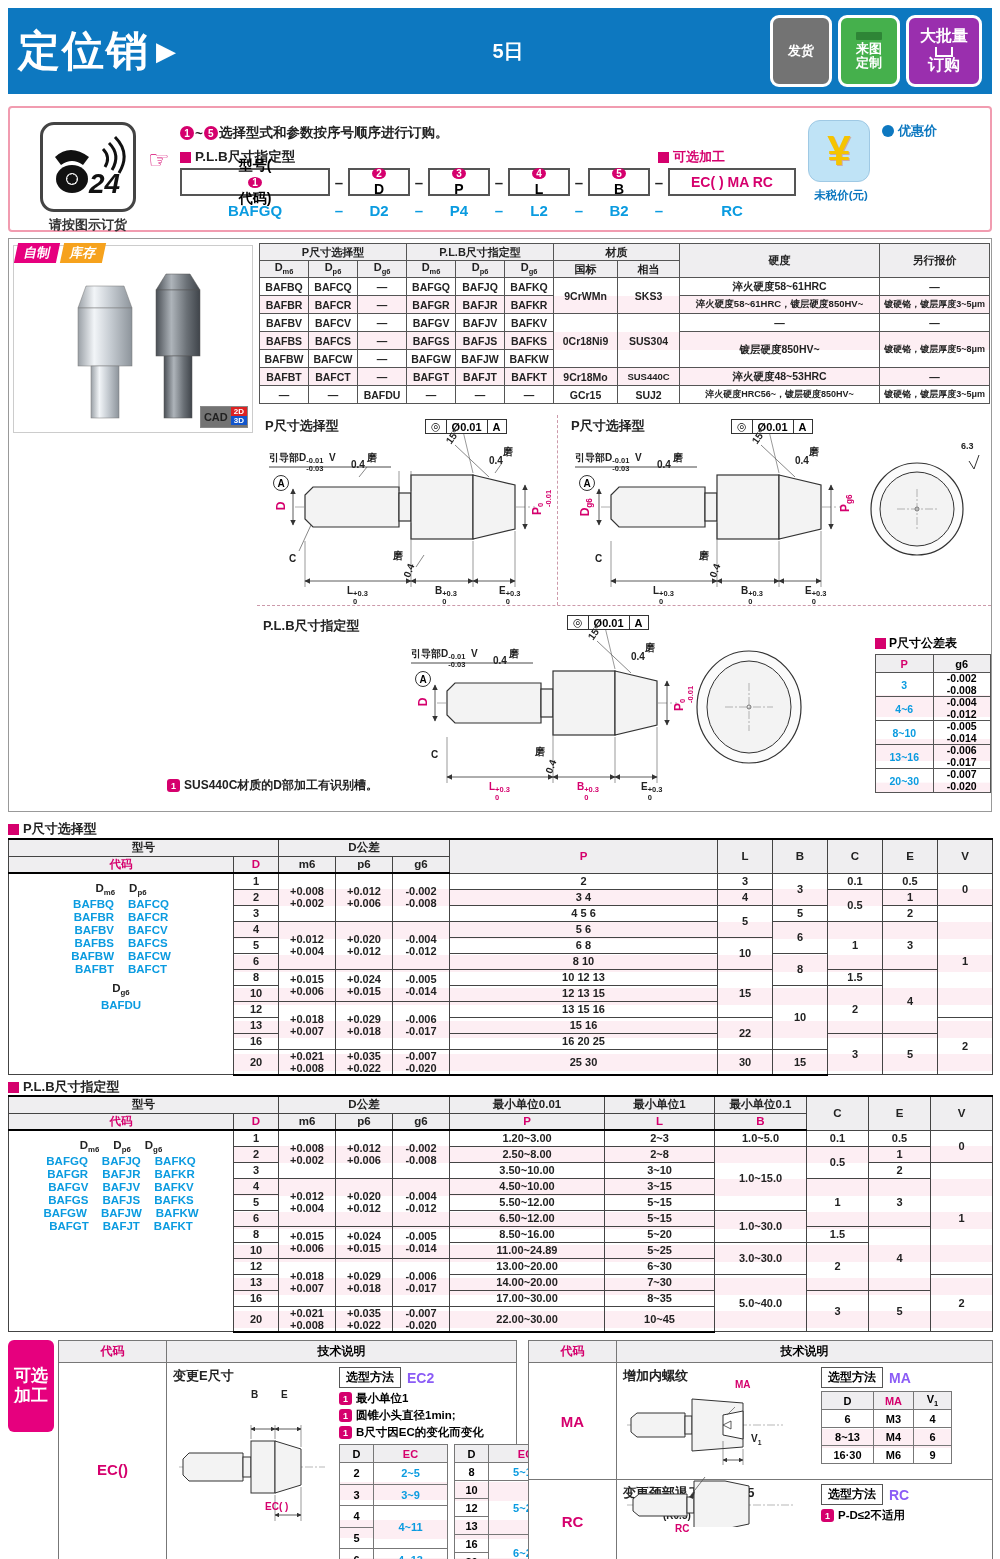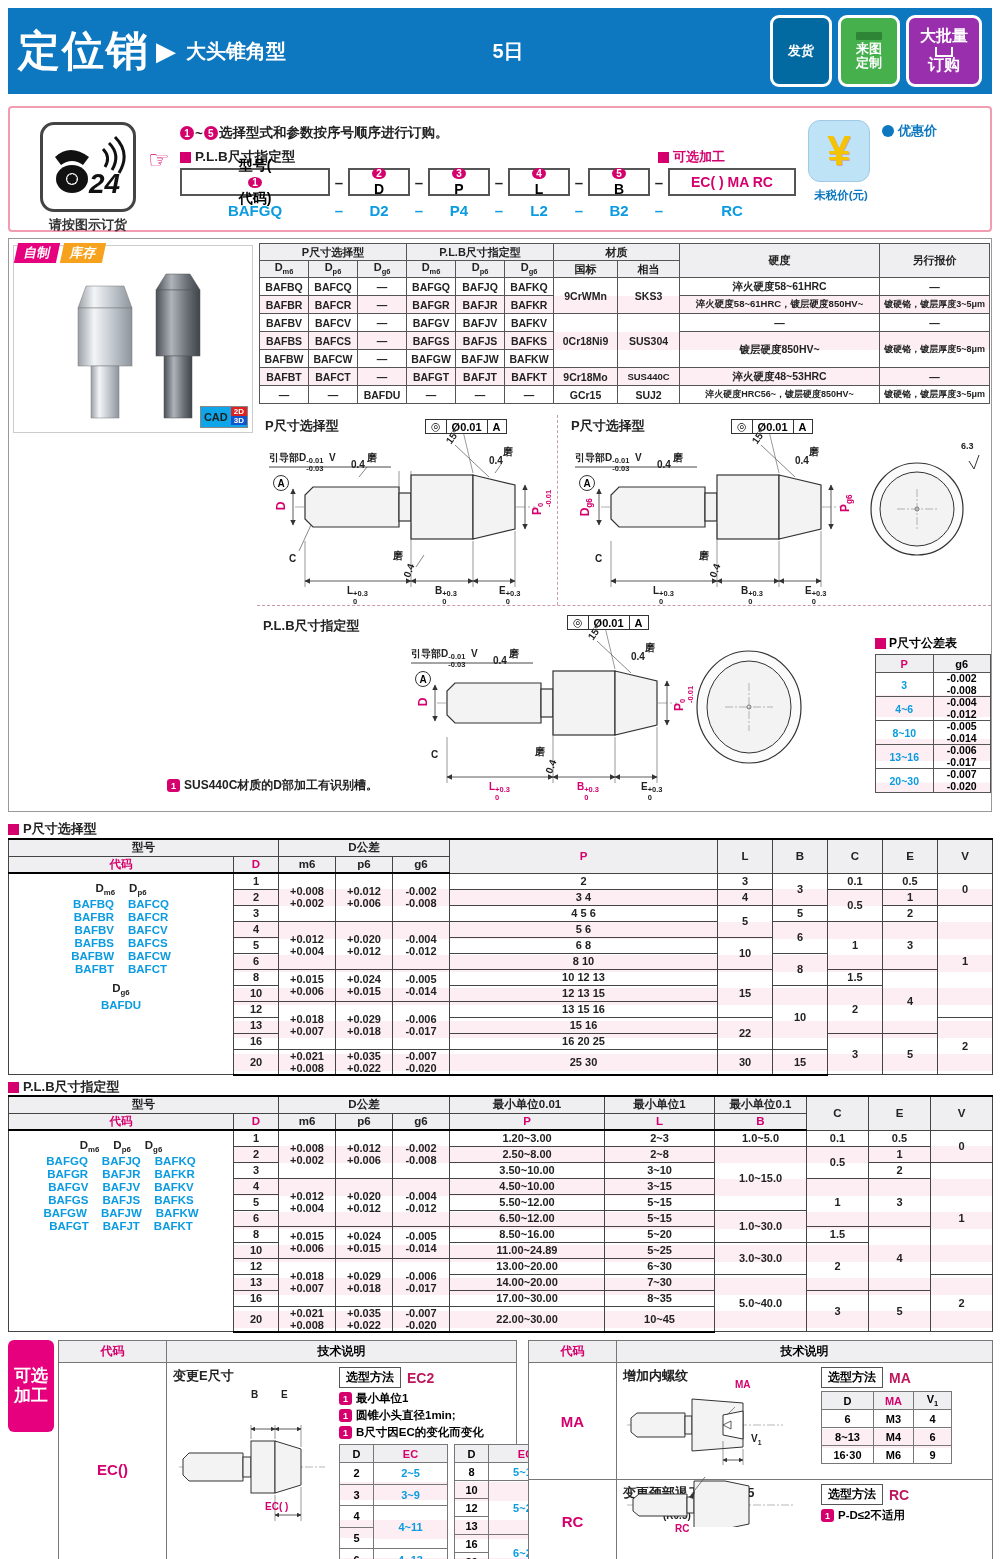--- a/index.html
+++ b/index.html
@@ -8,21 +8,21 @@
   
   .topbar { position:absolute; left:8px; top:8px; width:984px; height:86px; background:#0d78c0; display:flex; align-items:center; padding:0 10px; }
   .product { color:#fff; font-size:42px; font-weight:bold; letter-spacing:2px; }
   .tb-arrow { color:#fff; font-size:26px; margin:0 10px 0 6px; }
   .tb-titles { color:#fff; flex:1; }
   .tb-t1 { font-size:27px; font-weight:bold; line-height:1.1; }
   .tb-t2 { font-size:20px; font-weight:bold; }
   .badges { display:flex; gap:6px; }
   .badge { border:3px solid #fff; border-radius:9px; color:#fff; font-weight:bold; width:62px; height:72px; display:flex; flex-direction:column; align-items:center; justify-content:center; line-height:1.05; text-align:center; }
   .badge .big { font-size:20px; } .badge .sml { font-size:13px; }
-  .b1 { background:#0369a1; } .b2 { background:#45b04c; } .b3 { background:#9a2fae; width:76px; font-size:16px; }
+  .b1 { background:#737373; } .b2 { background:#45b04c; } .b3 { background:#9a2fae; width:76px; font-size:16px; }
   .icon-ruler { width:26px; height:8px; background:#2e8536; margin-bottom:2px; border-radius:1px; }
   .icon-cart { width:18px; height:10px; border:2px solid #fff; border-top:none; margin-top:2px; }
   
   .orderbox { position:absolute; left:8px; top:106px; width:984px; height:126px; border:2px solid #f19cb0; border-radius:4px; background:#fff; }
   .phonebox { position:absolute; left:30px; top:14px; width:96px; height:90px; border:3px solid #444; border-radius:14px; display:flex; align-items:center; justify-content:center; }
   .phone-cap { position:absolute; left:12px; top:108px; font-size:13px; font-weight:bold; color:#333; width:132px; text-align:center; }
   .hand { position:absolute; left:138px; top:38px; color:#d5006d; font-size:24px; font-weight:bold; }
   .ordline1 { position:absolute; left:170px; top:16px; font-size:13.5px; font-weight:bold; color:#222; display:flex; align-items:center; gap:1px; }
   .ordline2 { position:absolute; left:170px; top:40px; font-size:13.5px; font-weight:bold; color:#222; display:flex; align-items:center; gap:4px; }
   .sqmark { display:inline-block; width:11px; height:11px; background:#d5006d; }
@@ -37,21 +37,21 @@
   .untaxed { position:absolute; left:786px; top:80px; width:90px; text-align:center; font-size:11.5px; font-weight:bold; color:#0d78c0; }
   .dealrow { position:absolute; left:872px; top:14px; display:flex; align-items:center; gap:4px; color:#0d78c0; font-weight:bold; font-size:13px; }
   .dot { width:12px; height:12px; border-radius:50%; background:#0d78c0; }
   .pricetbl { position:absolute; left:868px; top:34px; border-collapse:collapse; }
   .pricetbl td { border:1px solid #666; font-size:11.5px; font-weight:bold; text-align:center; padding:2px 4px; color:#222; }
   
   .mainbox { position:absolute; left:8px; top:238px; width:984px; height:574px; border:1px solid #999; background:#fff; }
   .photo { position:absolute; left:4px; top:6px; width:240px; height:188px; border:1px solid #ccc; }
   .mk { font-size:13px; font-weight:bold; color:#fff; padding:1px 8px; display:inline-block; }
   .mk1 { background:#e6007e; transform:skewX(-12deg); } .mk2 { background:#f6a21d; transform:skewX(-12deg); }
-  .cadbadge { position:absolute; right:4px; bottom:4px; display:flex; border:1px solid #888; background:#0ea5e9; align-items:stretch; }
+  .cadbadge { position:absolute; right:4px; bottom:4px; display:flex; border:1px solid #888; background:#737373; align-items:stretch; }
   .cadbadge .cadtxt { font-size:11px; font-weight:bold; padding:4px 3px; color:#222; }
   .cadstack { display:flex; flex-direction:column; }
   .cadstack span { font-size:8px; font-weight:bold; color:#fff; padding:0 3px; }
   .cad2 { background:#d22; } .cad3 { background:#15c; }
   
   .pn { position:absolute; left:250px; top:4px; border-collapse:collapse; table-layout:fixed; width:730px; }
   .pn th, .pn td { border:1px solid #555; text-align:center; overflow:hidden; }
   .pn th { background:#efeef0; font-size:11px; height:17px; font-weight:bold; color:#222; }
   .pn td { font-size:10.5px; height:18px; font-weight:bold; color:#222; }
   .pn tbody { background:repeating-linear-gradient(to bottom,#fff 0 18px,#fdeef3 18px 36px); }
@@ -105,38 +105,37 @@
   
   .optbadge { position:absolute; left:8px; top:1340px; width:46px; height:92px; background:#e6007e; border-radius:6px; color:#fff; font-size:17px; font-weight:bold; display:flex; flex-direction:column; align-items:center; justify-content:center; line-height:1.15; }
   .opt-tbl { position:absolute; border-collapse:collapse; table-layout:fixed; background:#fff; }
   .opt-tbl th, .opt-tbl td { border:1px solid #777; }
   .opt-tbl th { background:#efeef0; font-size:12px; height:22px; font-weight:bold; }
   .codecell { font-size:15px; font-weight:bold; color:#d5006d; text-align:center; vertical-align:middle; }
   .desc { vertical-align:top; padding:4px 6px; }
   .dtitle { font-size:13px; font-weight:bold; color:#222; }
   .selrow { display:flex; align-items:center; gap:6px; margin-bottom:3px; }
   .selbox { border:1.5px solid #555; font-size:12px; font-weight:bold; padding:1px 6px; }
-  .selval { color:#be185d; font-size:14px; font-weight:bold; }
+  .selval { color:#8b5cf6; font-size:14px; font-weight:bold; }
   .noteline { display:flex; align-items:center; gap:4px; font-size:11.5px; font-weight:bold; margin:2px 0; }
   .mini { border-collapse:collapse; table-layout:fixed; }
   .mini th, .mini td { border:1px solid #777; text-align:center; font-size:11px; height:18px; }
   .mini th { background:#efeef0; font-weight:bold; }
   .mini td { font-weight:bold; background:transparent; }
   .mini tbody { background:repeating-linear-gradient(to bottom,#fff 0 19px,#fdeef3 19px 38px); }
   .ecblue { color:#0a9be0; }
   svg text { font-family:"Liberation Sans","DejaVu Sans",sans-serif; }
 </style>
 </head>
 <body>
 
 <div class="topbar">
   <span class="product">定位销</span>
   <span class="tb-arrow">▶</span>
   <div class="tb-titles">
-    <div class="tb-t2">大头锥角型</div>
   </div>
   <div class="badges">
     <div class="badge b1">
       <span class="big">5日</span>
         <span class="sml">发货</span>
     </div>
     <div class="badge b2">
       <span class="icon-ruler"></span>
       <span class="sml">来图</span>
         <span class="sml">定制</span>

